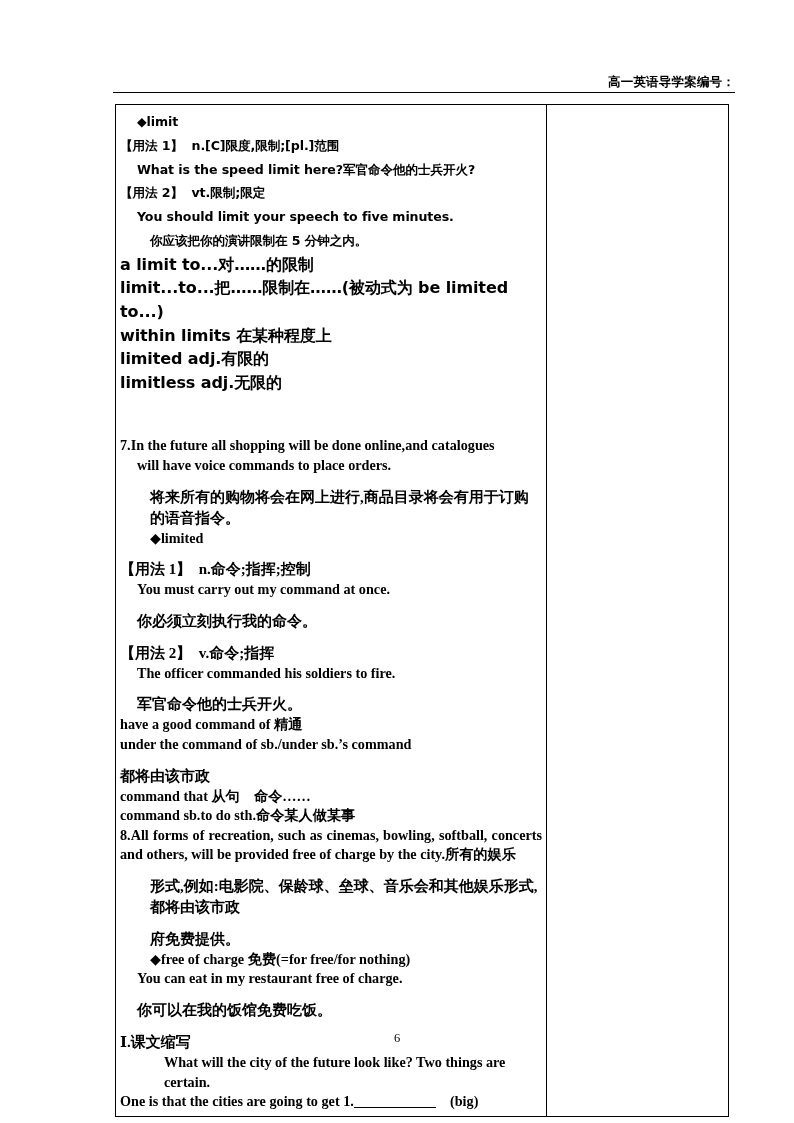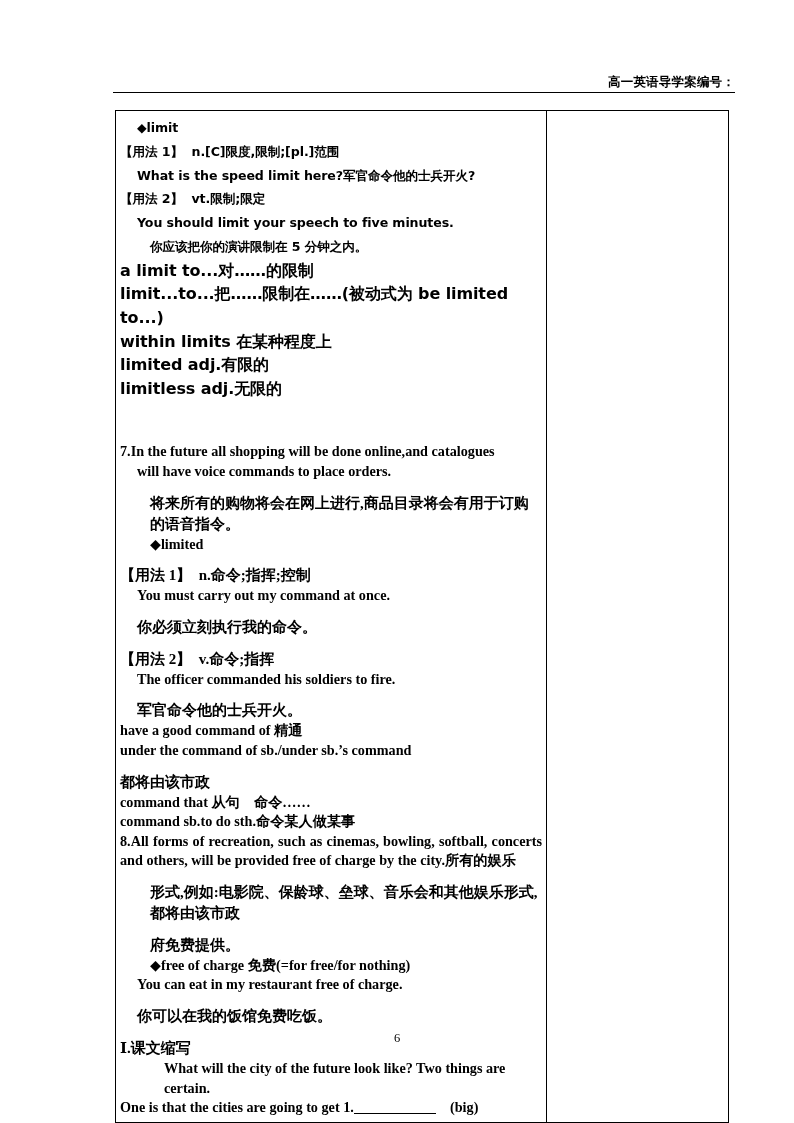--- a/index.html
+++ b/index.html
@@ -34,21 +34,21 @@
     font-weight: bold;
     letter-spacing: 0.2px;
     line-height: 16px;
     display: inline-block;
   }
 
   
   .doc-table {
     position: absolute;
     left: 115px;
-    top: 110px;
+    top: 104px;
     width: 611px;
     border-collapse: collapse;
     table-layout: fixed;
   }
   .doc-table td {
     border: 1.3px solid #000;
     vertical-align: top;
     padding: 0;
   }
   .col-main { width: 430px; }

